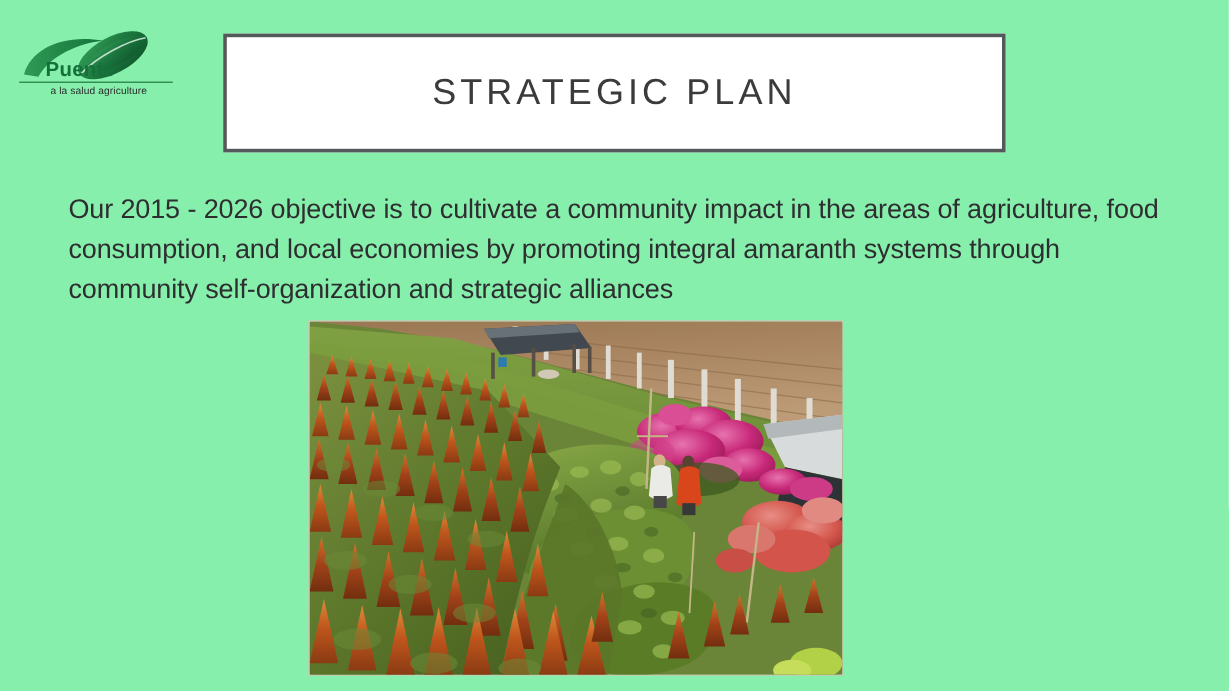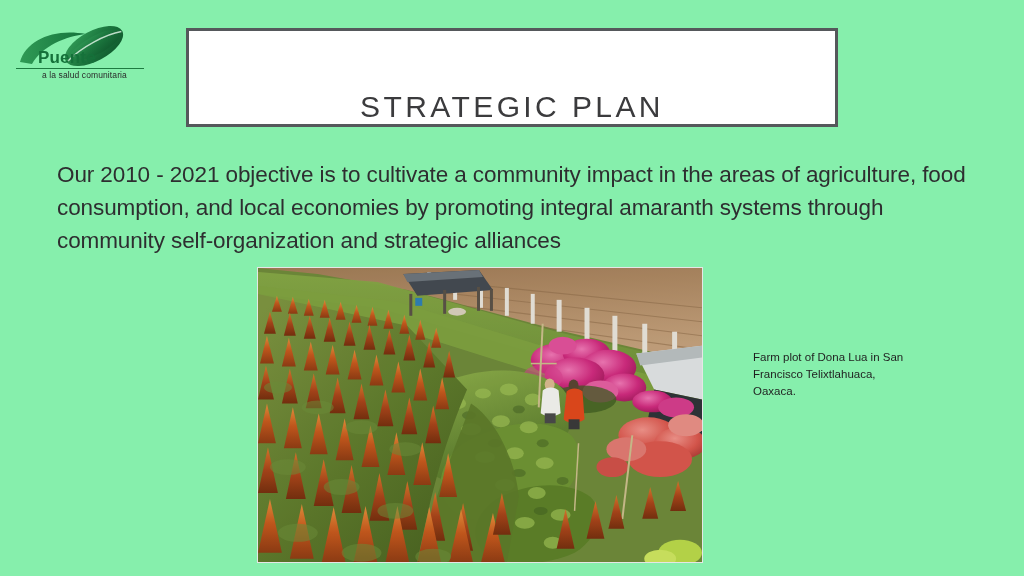--- a/index.html
+++ b/index.html
@@ -64,21 +64,21 @@
   .title-box {
     position: absolute;
     left: 186px;
     top: 28px;
     width: 652px;
     height: 99px;
     background: #ffffff;
     border: 3px solid #55585b;
     box-sizing: border-box;
     display: flex;
-    align-items: flex-end;
+    align-items: center;
     justify-content: center;
   }
   .title-text {
     font-family: "Liberation Sans", sans-serif;
     font-size: 30px;
     font-weight: 400;
     color: #3b3b3d;
     letter-spacing: 3.4px;
     white-space: nowrap;
   }
@@ -148,28 +148,28 @@
       <path d="M4,38 C10,16 38,4 70,10 C50,12 26,22 16,40 Z" fill="url(#swooshGrad)"></path>
 
       <g transform="rotate(-28 78 22)">
         <ellipse cx="78" cy="22" rx="32" ry="15" fill="url(#leafGrad)"></ellipse>
         <path d="M46,22 C58,12 98,8 110,22 C98,36 58,32 46,22 Z" fill="url(#leafGrad)"></path>
         <path d="M48,23 C66,17 94,17 109,22" stroke="#d9f0e0" stroke-width="1.4" fill="none" opacity="0.85"></path>
       </g>
     </svg>
     <div class="logo-wordmark">Puente</div>
     <div class="logo-rule"></div>
-    <div class="logo-tagline">a la salud comunitaria</div>
+    <div class="logo-tagline">a la salud agriculture</div>
   </div>
 
   <div class="title-box">
     <div class="title-text">STRATEGIC PLAN</div>
   </div>
 
-  <div class="body-text">Our 2010 - 2021 objective is to cultivate a community impact in the areas of agriculture, food consumption, and local economies by promoting integral amaranth systems through community self-organization and strategic alliances</div>
+  <div class="body-text">Our 2015 - 2026 objective is to cultivate a community impact in the areas of agriculture, food consumption, and local economies by promoting integral amaranth systems through community self-organization and strategic alliances</div>
 
   <div class="photo">
     <svg class="photo-canvas" viewBox="0 0 446 296" preserveAspectRatio="none">
       <defs>
         <linearGradient id="soilG" x1="0" y1="0" x2="0.3" y2="1">
           <stop offset="0%" stop-color="#a07b55"></stop>
           <stop offset="100%" stop-color="#c4a17c"></stop>
         </linearGradient>
         <linearGradient id="grassG" x1="0" y1="0" x2="0" y2="1">
           <stop offset="0%" stop-color="#86a846"></stop>
@@ -447,19 +447,14 @@
         <g>
           <ellipse cx="424" cy="286" rx="22" ry="13" fill="#b9d84a"></ellipse>
           <ellipse cx="404" cy="292" rx="16" ry="9" fill="#cde55f"></ellipse>
         </g>
       </g>
 
       <rect x="0" y="0" width="446" height="296" fill="#000" opacity="0.03"></rect>
     </svg>
   </div>
 
-  <div class="caption">
-    <div>Farm plot of Dona Lua in San</div>
-    <div>Francisco Telixtlahuaca,</div>
-    <div>Oaxaca.</div>
-  </div>
 
 </div>
 
 </body></html>

